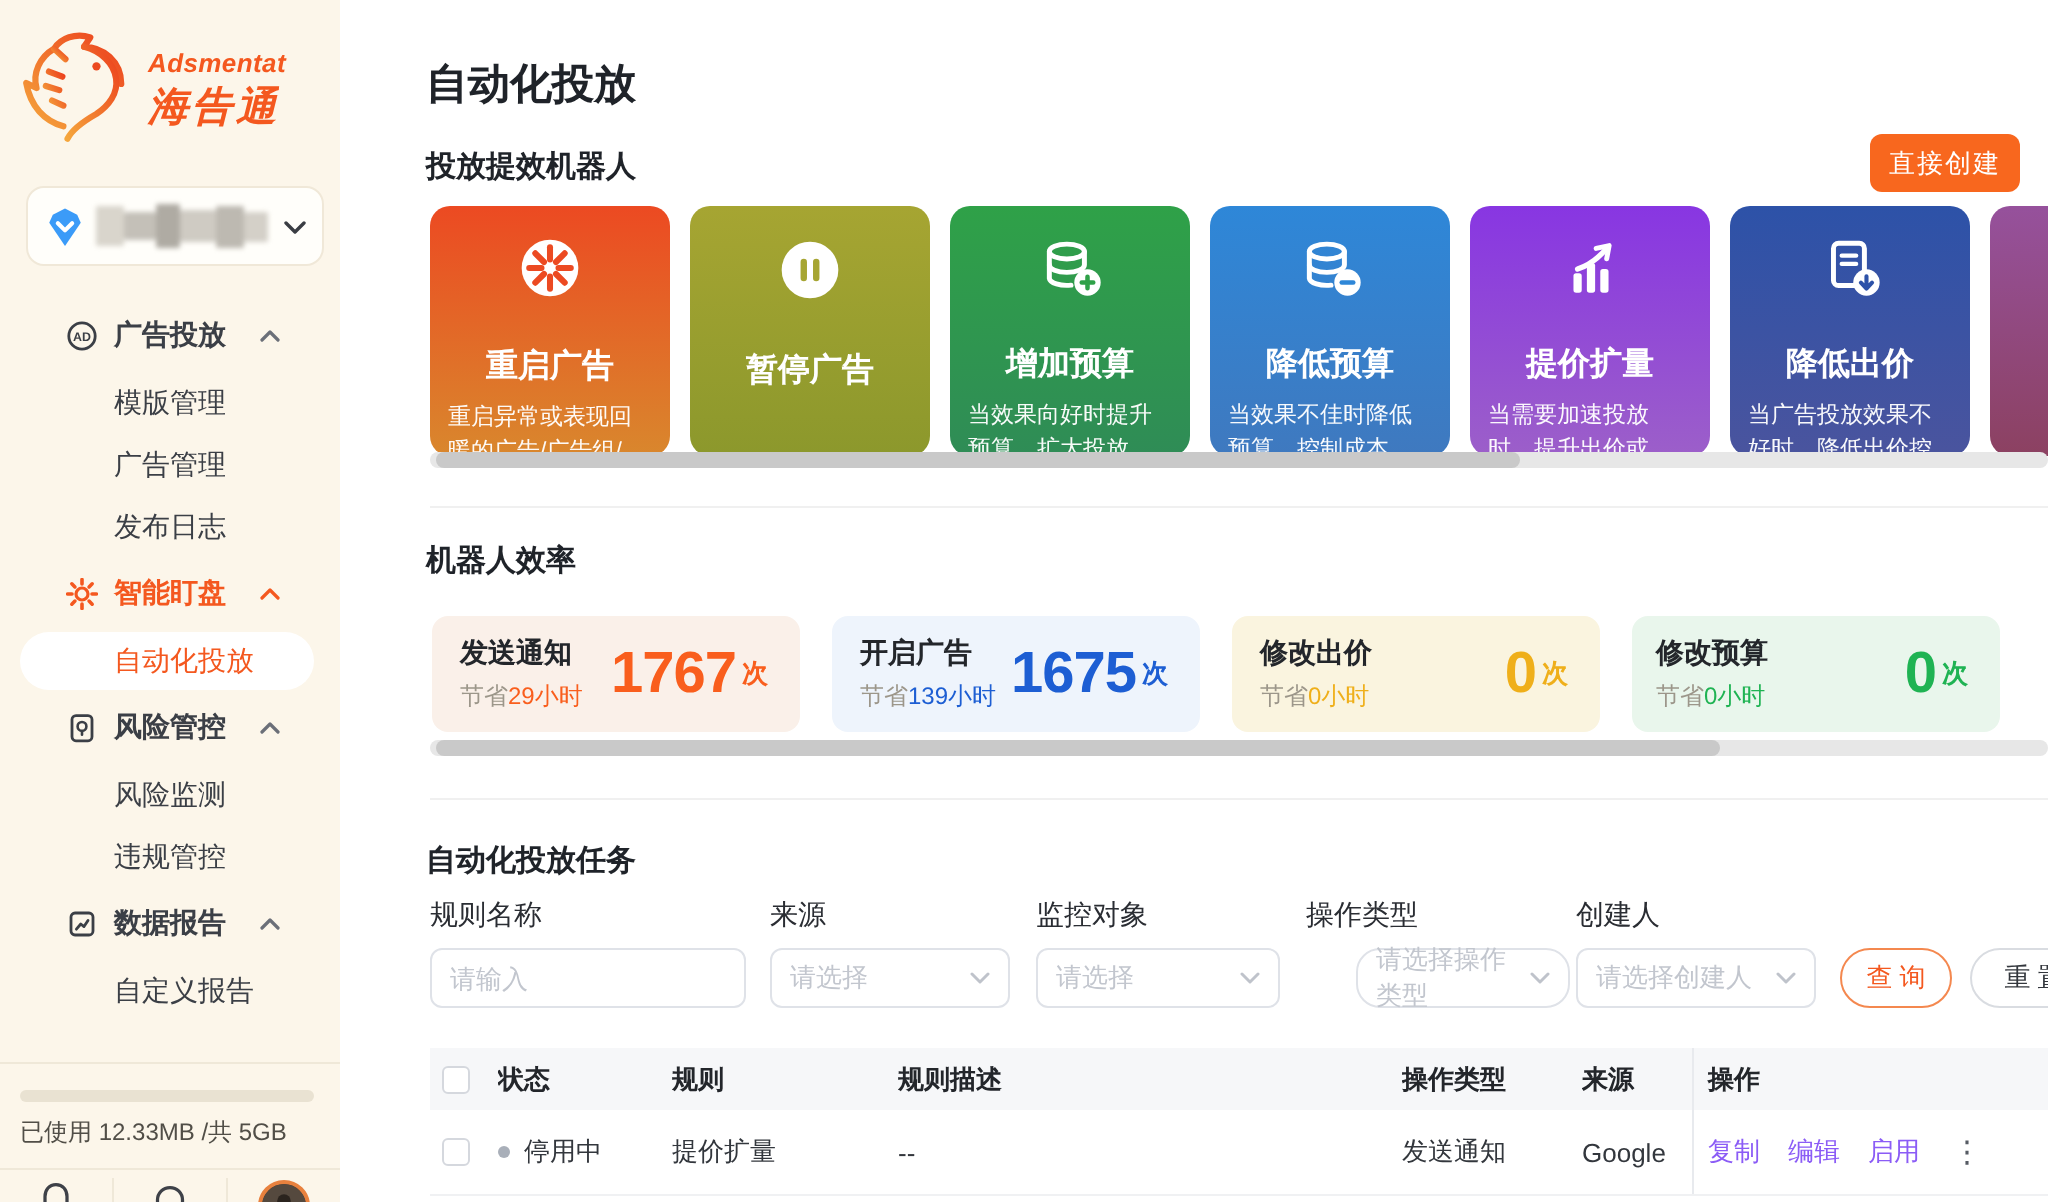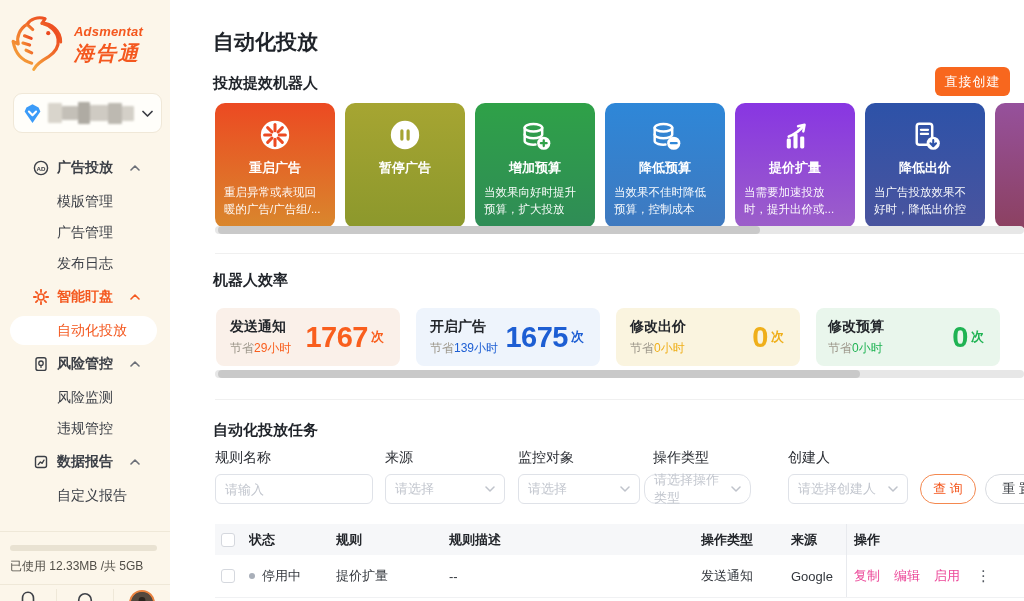--- a/index.html
+++ b/index.html
@@ -47,21 +47,21 @@
   .page-title { position:absolute; left:43px; top:28px; font-size:21px; font-weight:bold; color:#1F2329; }
   .sec-title { position:absolute; left:43px; font-size:15px; font-weight:bold; color:#1F2329; }
   .btn-create { position:absolute; left:765px; top:67px; width:75px; height:29px; background:#F8671E; color:#fff;
     border:none; border-radius:6px; font-size:13px; letter-spacing:1px; cursor:pointer;
     font-family:inherit; }
 
   .cards-row { position:absolute; left:45px; top:103px; height:125px; display:flex; gap:10px; }
   .robot-card { width:120px; height:125px; border-radius:10px; color:#fff; display:flex; flex-direction:column;
     align-items:center; cursor:pointer; flex:0 0 auto; }
   .robot-card .rc-icon { margin-top:14px; height:36px; display:flex; align-items:center; }
-  .robot-card .rc-title { font-size:13px; font-weight:bold; margin-top:6px; }
+  .robot-card .rc-title { font-size:16px; font-weight:bold; margin-top:22px; }
   .robot-card .rc-desc { font-size:11.5px; line-height:17px; margin-top:7px; padding:0 9px; text-align:left;
     height:34px; overflow:hidden; color:rgba(255,255,255,.96); }
 
   .hscroll { position:absolute; left:45px; width:809px; height:8px; background:#E7E7E7; border-radius:4px; }
   .hscroll .thumb { position:absolute; left:3px; top:0; height:8px; background:#C9C9C9; border-radius:4px; cursor:grab; }
   .divider { position:absolute; left:45px; width:809px; height:1px; background:#F0F0F0; }
 
   .stats-row { position:absolute; left:46px; top:308px; display:flex; gap:16px; }
   .stat-card { width:184px; height:58px; border-radius:8px; display:flex; align-items:center;
     justify-content:space-between; padding:0 16px 0 14px; }
@@ -83,21 +83,21 @@
 
   .task-table { position:absolute; left:45px; top:524px; width:809px; }
   .t-row { display:grid; grid-template-columns:34px 87px 113px 252px 90px 55px 178px; align-items:center; }
   .t-head { height:31px; background:#F6F7F9; font-size:13px; font-weight:bold; color:#23262B; }
   .t-body { height:43px; background:#fff; font-size:13px; color:#33373D; border-bottom:1px solid #F0F1F3; }
   .t-cell { padding-right:6px; overflow:hidden; white-space:nowrap; display:flex; align-items:center; height:100%; }
   .t-cell.ops { border-left:1px solid #E8EAEE; padding-left:7px; background:inherit; gap:14px; }
   .checkbox { width:14px; height:14px; border:1px solid #D5D8DE; border-radius:3px; background:#fff;
     display:inline-block; margin-left:6px; cursor:pointer; }
   .status-dot { width:6px; height:6px; border-radius:50%; background:#A9AFB9; margin-right:7px; flex:0 0 auto; }
-  .op-link { cursor:pointer; color:#ec4899; }
+  .op-link { cursor:pointer; color:#8b5cf6; }
   .op-more { color:#565B63; font-size:15px; cursor:pointer; margin-left:2px; }
 </style>
 </head>
 <body>
 
 <div id="app">
 
   <aside class="sidebar">
     <div class="logo-row">
       <span>
@@ -438,21 +438,21 @@
         <div class="filter-label" style="left: 348px;">监控对象</div>
         <div class="filter-field" style="left: 348px; width: 122px;">
           <span>请选择</span>
       <span class="sel-chevron">
             <svg width="10" height="6" viewBox="0 0 10 6">
               <polyline points="1,1 5,5 9,1" stroke="#BFC3CB" stroke-width="1.5" fill="none" stroke-linecap="round" stroke-linejoin="round"></polyline>
             </svg>
           </span>
         </div>
         <div class="filter-label" style="left: 483px;">操作类型</div>
-        <div class="filter-field" style="left: 474px; width: 107px; border-radius: 12px;">
+        <div class="filter-field" style="left: 508px; width: 107px; border-radius: 12px;">
           <span>请选择操作类型</span>
       <span class="sel-chevron">
             <svg width="10" height="6" viewBox="0 0 10 6">
               <polyline points="1,1 5,5 9,1" stroke="#BFC3CB" stroke-width="1.5" fill="none" stroke-linecap="round" stroke-linejoin="round"></polyline>
             </svg>
           </span>
         </div>
         <div class="filter-label" style="left: 618px;">创建人</div>
         <div class="filter-field" style="left: 618px; width: 120px;">
           <span>请选择创建人</span>

